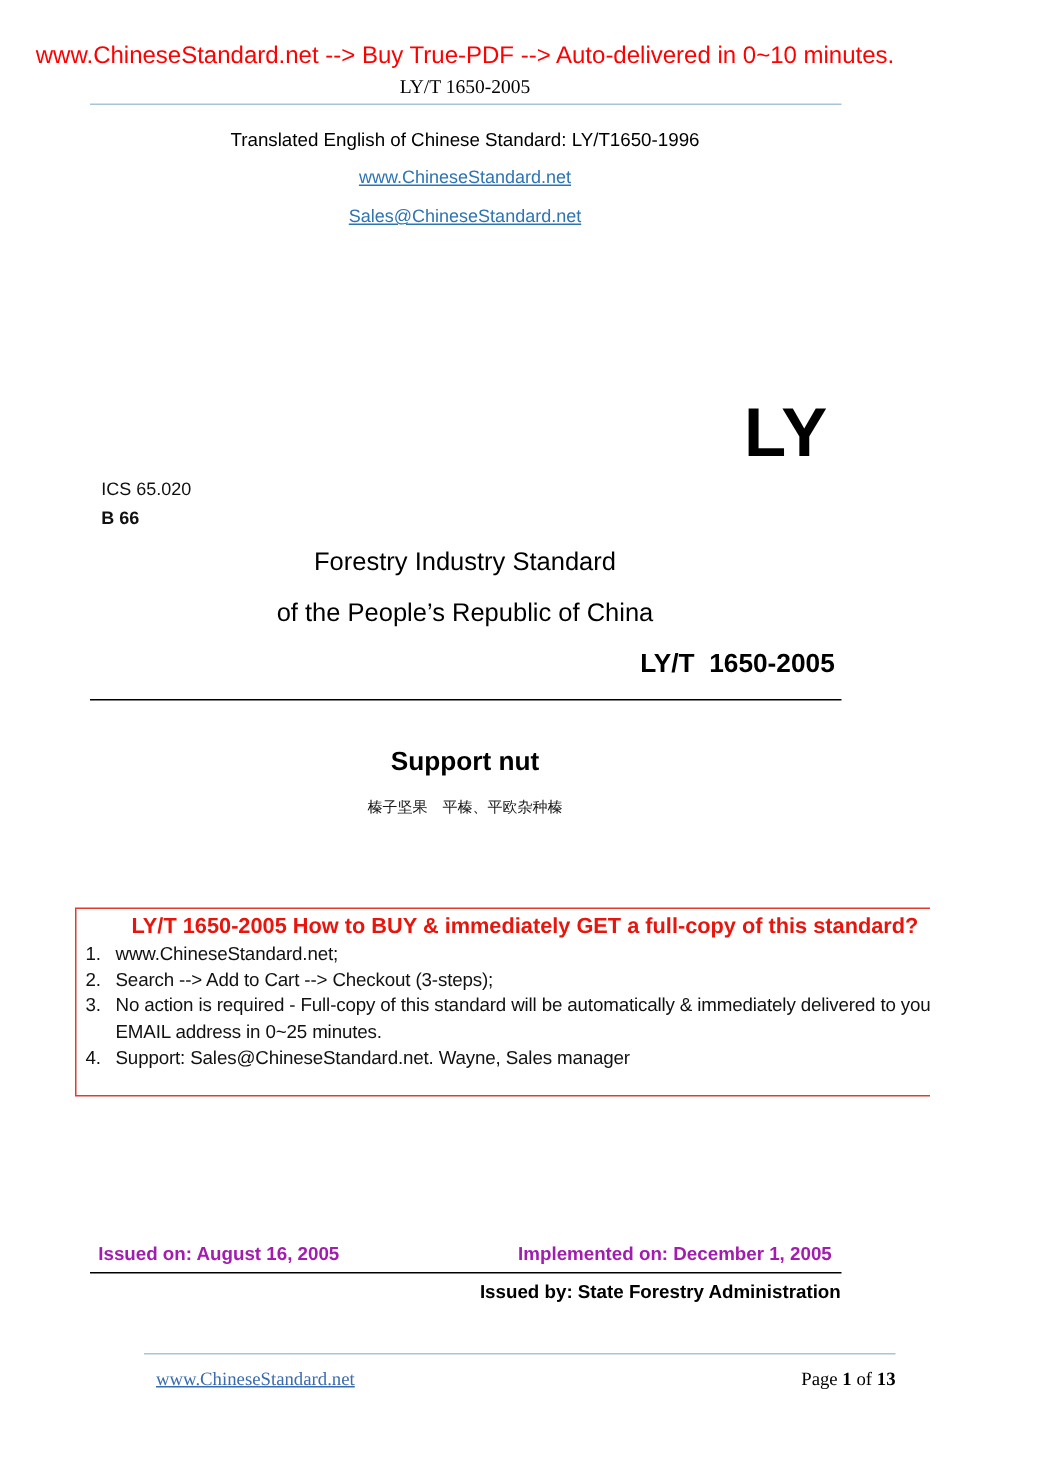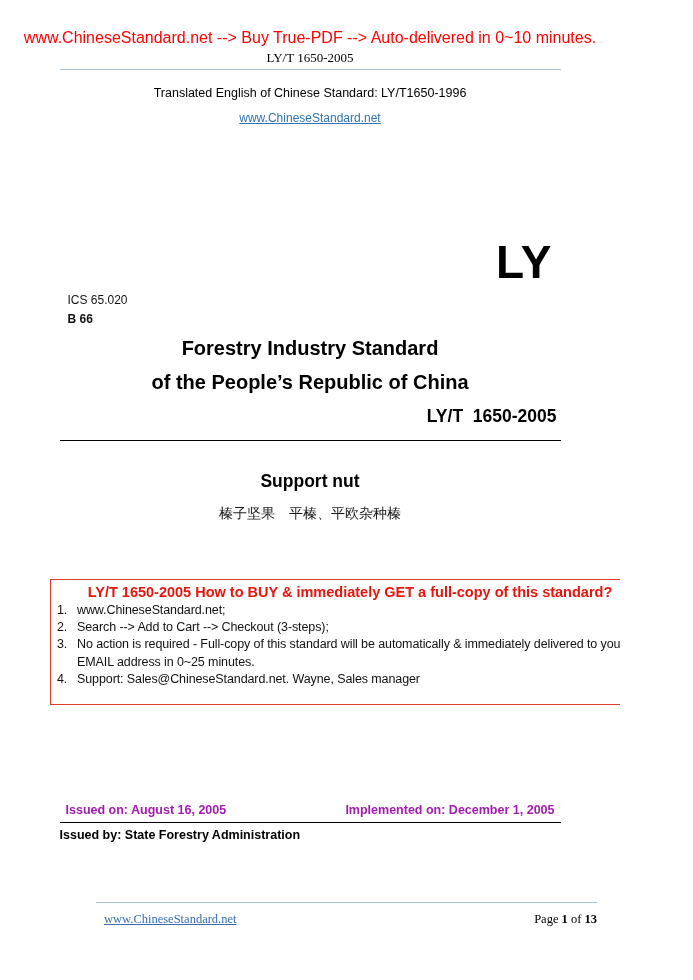--- a/index.html
+++ b/index.html
@@ -60,23 +60,23 @@
     font-size: 46px;
     line-height: 46px;
     font-weight: bold;
     letter-spacing: 1px;
     color: #000000;
   }
   .ics { margin-top: 8px; font-size: 12px; line-height: 14px; font-weight: normal; padding-left: 8px; }
   .b66 { margin-top: 5px; font-size: 12px; line-height: 14px; font-weight: bold; padding-left: 8px; }
   .org-line {
     text-align: center;
-    font-size: 20px;
+    font-size: 17px;
     line-height: 19px;
-    font-weight: bold;
+    font-weight: normal;
     color: #000000;
   }
   .org-line.first { margin-top: 13px; }
   .org-line.second { margin-top: 15px; }
   .code-right {
     margin-top: 12px;
     text-align: right;
     padding-right: 4px;
     font-size: 17.5px;
     line-height: 24px;
@@ -89,21 +89,21 @@
     margin-top: 29px;
     text-align: center;
     font-size: 17.5px;
     line-height: 22px;
     font-weight: bold;
     color: #000000;
   }
   .title-zh {
     margin-top: 12px;
     text-align: center;
-    font-size: 14px;
+    font-size: 10px;
     line-height: 18px;
     color: #1a1a1a;
   }
   .notice {
     box-sizing: border-box;
     width: 600px;
     margin-left: 50px;
     margin-top: 57px;
     border: 1.5px solid #e23b2e;
     padding: 3px 6px 16px 6px;
@@ -131,21 +131,21 @@
     justify-content: space-between;
     padding: 0 6px;
     font-size: 12.5px;
     line-height: 16px;
     font-weight: bold;
     color: #a21caf;
   }
   .rule-black2 { margin-top: 4px; border-top: 1.8px solid #000000; height: 0; }
   .issued-by {
     margin-top: 4px;
-    text-align: left;
+    text-align: right;
     font-size: 12.5px;
     line-height: 16px;
     font-weight: bold;
     color: #000000;
   }
   .footer {
     position: absolute;
     top: 902px;
     left: 96px;
     width: 501px;
@@ -177,20 +177,23 @@
 
   <div class="doc-code">LY/T 1650-2005</div>
 
   <div class="col">
     <div class="rule-light"></div>
 
     <div class="translated">Translated English of Chinese Standard: LY/T1650-1996</div>
 
     <div class="head-link">
       <a class="link-blue">www.ChineseStandard.net</a>
+    </div>
+    <div class="head-link">
+      <a class="link-blue">Sales@ChineseStandard.net</a>
     </div>
 
     <div class="logo">LY</div>
 
     <div class="ics">ICS 65.020</div>
     <div class="b66">B 66</div>
 
     <div class="org-line first">Forestry Industry Standard</div>
     <div class="org-line second">of the People’s Republic of China</div>
 

